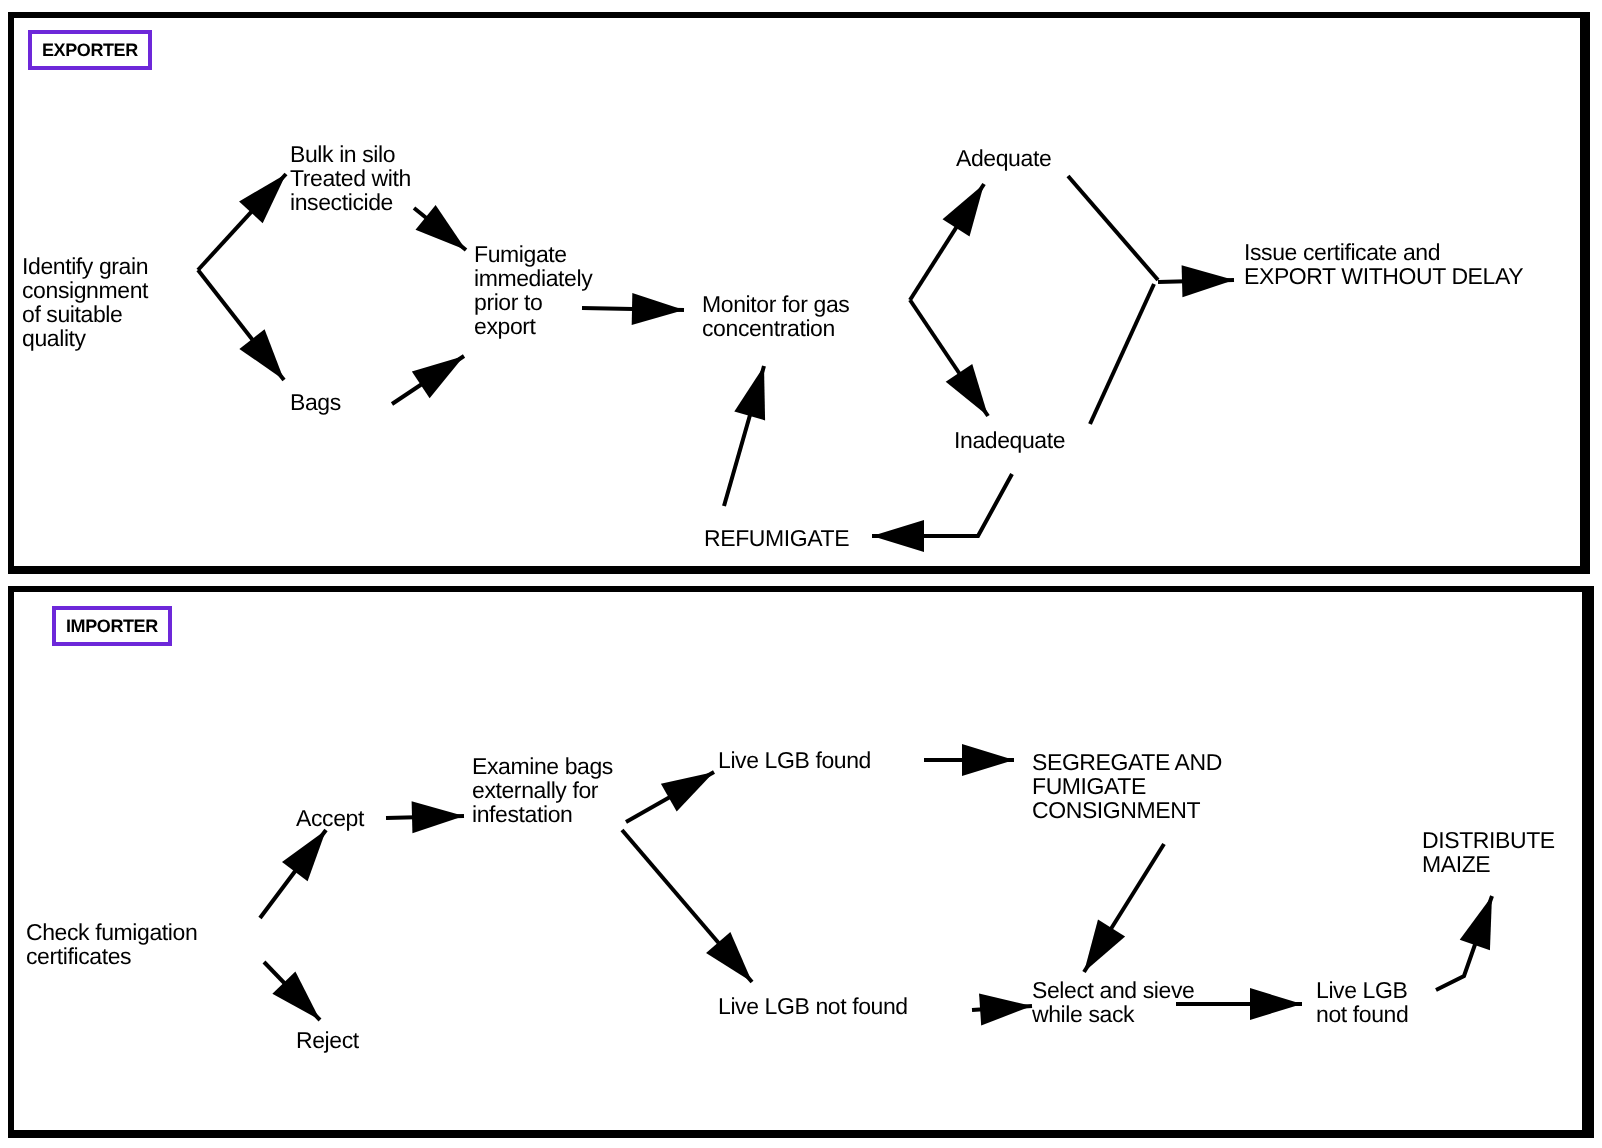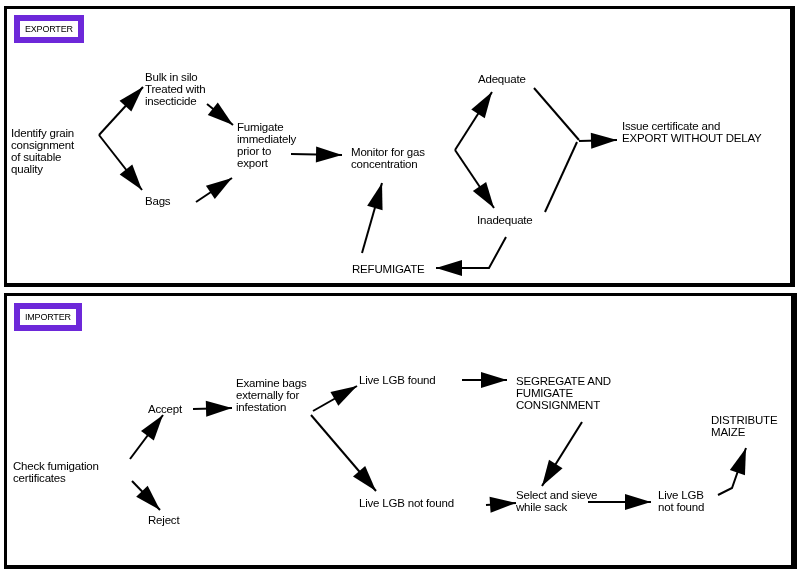--- a/index.html
+++ b/index.html
@@ -3,34 +3,34 @@
   <meta charset="utf-8">
   <style>
     html, body { margin: 0; padding: 0; background: #ffffff; }
     body { width: 801px; height: 574px; position: relative; overflow: hidden;
            font-family: "Liberation Sans", sans-serif; color: #000; }
     .panel { position: absolute; border: 3px solid #000; background: #fff; box-sizing: border-box; }
     #panel-exporter { left: 4px; top: 6px; width: 791px; height: 281px;
                       border-right-width: 5px; border-bottom-width: 4px; }
     #panel-importer { left: 4px; top: 293px; width: 793px; height: 276px;
                       border-right-width: 6px; border-bottom-width: 4px; }
-    .tag { position: absolute; border: 6px solid #6d28d9; font-size: 9px; font-weight: normal;
+    .tag { position: absolute; border: 2px solid #6d28d9; font-size: 9px; font-weight: bold;
            padding: 3px 5px; letter-spacing: -0.2px; background: #fff; text-align: right; }
     svg#diagram { position: absolute; left: 0; top: 0; width: 801px; height: 574px; }
     svg text { font-family: "Liberation Sans", sans-serif; font-size: 11.5px; fill: #000; }
     .node-text { letter-spacing: -0.2px; }
   </style>
 </head>
 <body>
 
 <div class="panel" id="panel-exporter"></div>
 <div class="panel" id="panel-importer"></div>
 
 <div class="tag" style="left:14px;top:15px;">EXPORTER</div>
-<div class="tag" style="left:14px;top:303px;">IMPORTER</div>
+<div class="tag" style="left:26px;top:303px;">IMPORTER</div>
 
 <svg id="diagram" viewBox="0 0 801 574">
   <g id="arrows">
       <g>
         <polyline points="99,135 143,87" fill="none" stroke="#000" stroke-width="2"></polyline>
         <polygon points="143,87 131.32839278015493,111.57180467335806 119.53392653694306,100.7602106170805" fill="#000"></polygon>
       </g>
       <g>
         <polyline points="99,135 142,190" fill="none" stroke="#000" stroke-width="2"></polyline>
         <polygon points="142,190 119.68357154308445,174.44438940679697 132.28848620424344,164.58963794443633" fill="#000"></polygon>

